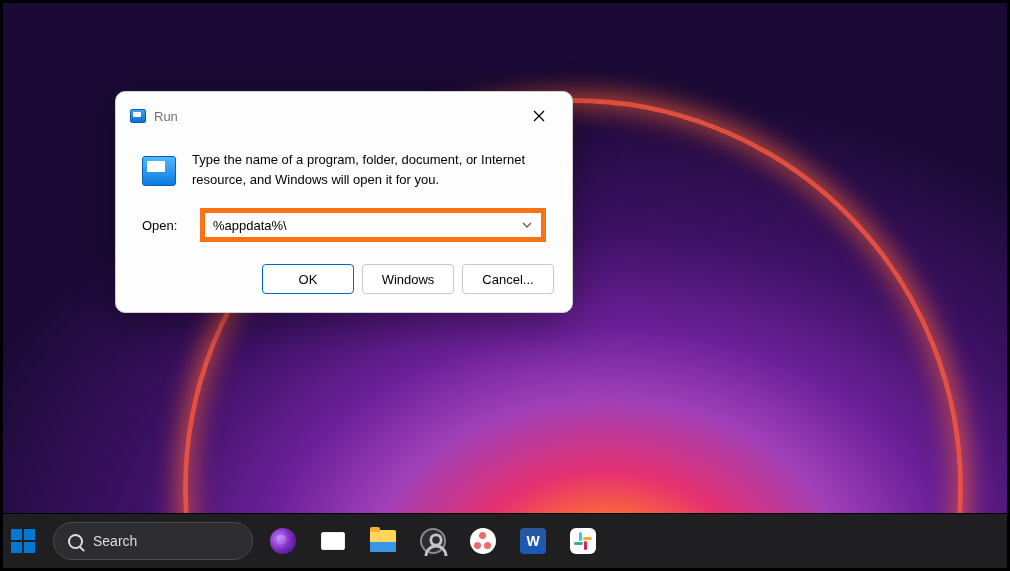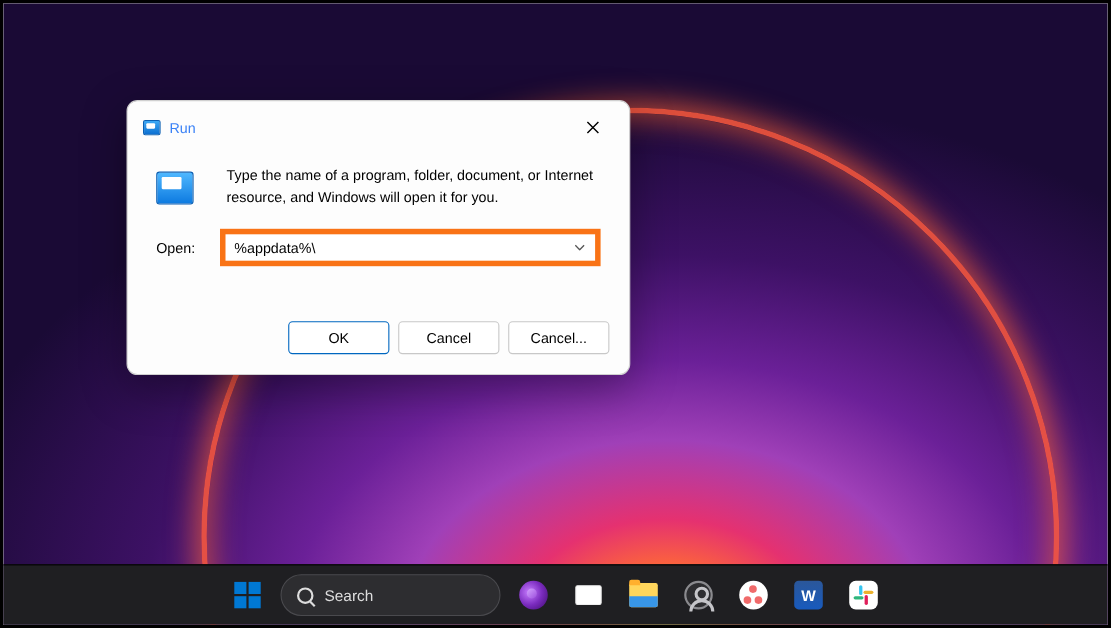--- a/index.html
+++ b/index.html
@@ -53,21 +53,21 @@
       background: linear-gradient(180deg, #3da9f5 0%, #0c6fd1 100%);
       border: 1px solid #0a5fb3;
       border-radius: 2px;
       position: relative;
     }
     .run-icon-title::before {
       content:"";
       position:absolute; left:2px; top:2px; width:8px; height:5px;
       background:#fff; border-radius:1px;
     }
-    .window-title { font-size: 13px; color: #3b82f6; }
+    .window-title { font-size: 13px; color: #737373; }
     .close-btn {
       width: 38px; height: 30px;
       display: flex; align-items: center; justify-content: center;
       background: transparent; border: none; cursor: pointer;
       border-radius: 4px; font-size: 14px;
     }
     .dialog-body { padding: 18px 26px 6px 26px; }
     .info-row { display: flex; gap: 16px; align-items: center; margin-bottom: 18px;}
     .big-run-icon {
       width: 34px;
@@ -77,22 +77,22 @@
       border: 1px solid #0a5fb3;
       border-radius: 3px;
       position: relative;
       margin-top: 2px;
     }
     .big-run-icon::before {
       content:"";
       position:absolute; left:4px; top:4px; width:18px; height:11px;
       background:#fff; border-radius:1px;
     }
-    .info-text { font-size: 13px; color: #000; line-height: 1.55; margin-left: 14px; }
-    .open-row { display: flex; align-items: center; gap: 14px; margin: 8px 0 30px 0;}
+    .info-text { font-size: 13px; color: #000; line-height: 1.55; }
+    .open-row { display: flex; align-items: center; gap: 14px; margin: 8px 0 2px 0;}
     .open-label { font-size: 13px; color: #000; width: 44px; }
     .combo {
       flex: 1;
       display: flex;
       align-items: center;
       border: 5px solid #f97316;
       height: 28px;
       padding: 12px 8px;
       background: #fff;
       position: relative;
@@ -127,21 +127,21 @@
       color: #000;
     }
     .win-btn.primary { border: 1px solid #0067c0; text-align: center; }
     .taskbar {
       position: absolute;
       bottom: 0; left: 0; right: 0;
       height: 55px;
       background: #1f1f22;
       display: flex;
       align-items: center;
-      justify-content: center;
+      justify-content: flex-start;
       gap: 10px;
       border-top: 1px solid #000;
     }
     .taskbar-inner { display: flex; align-items: center; gap: 10px; }
     .start-btn {
       width: 40px; height: 40px; display:grid; place-items:center;
       cursor:pointer; border-radius:4px;
     }
     .win-logo {
       display: grid;
@@ -230,21 +230,21 @@
           <div class="combo-caret">
             <svg width="10" height="6" viewBox="0 0 10 6">
                 <path d="M1 1 L5 5 L9 1" stroke="#555" stroke-width="1.2" fill="none"></path>
               </svg>
           </div>
         </div>
       </div>
     </div>
     <div class="button-row">
       <button class="win-btn primary">OK</button>
-      <button class="win-btn">Cancel</button>
+      <button class="win-btn">Windows</button>
       <button class="win-btn">Cancel...</button>
     </div>
   </div>
 
   <div class="taskbar">
     <div class="taskbar-inner">
       <div class="start-btn">
         <div class="win-logo">
           <div></div>
             <div></div>

